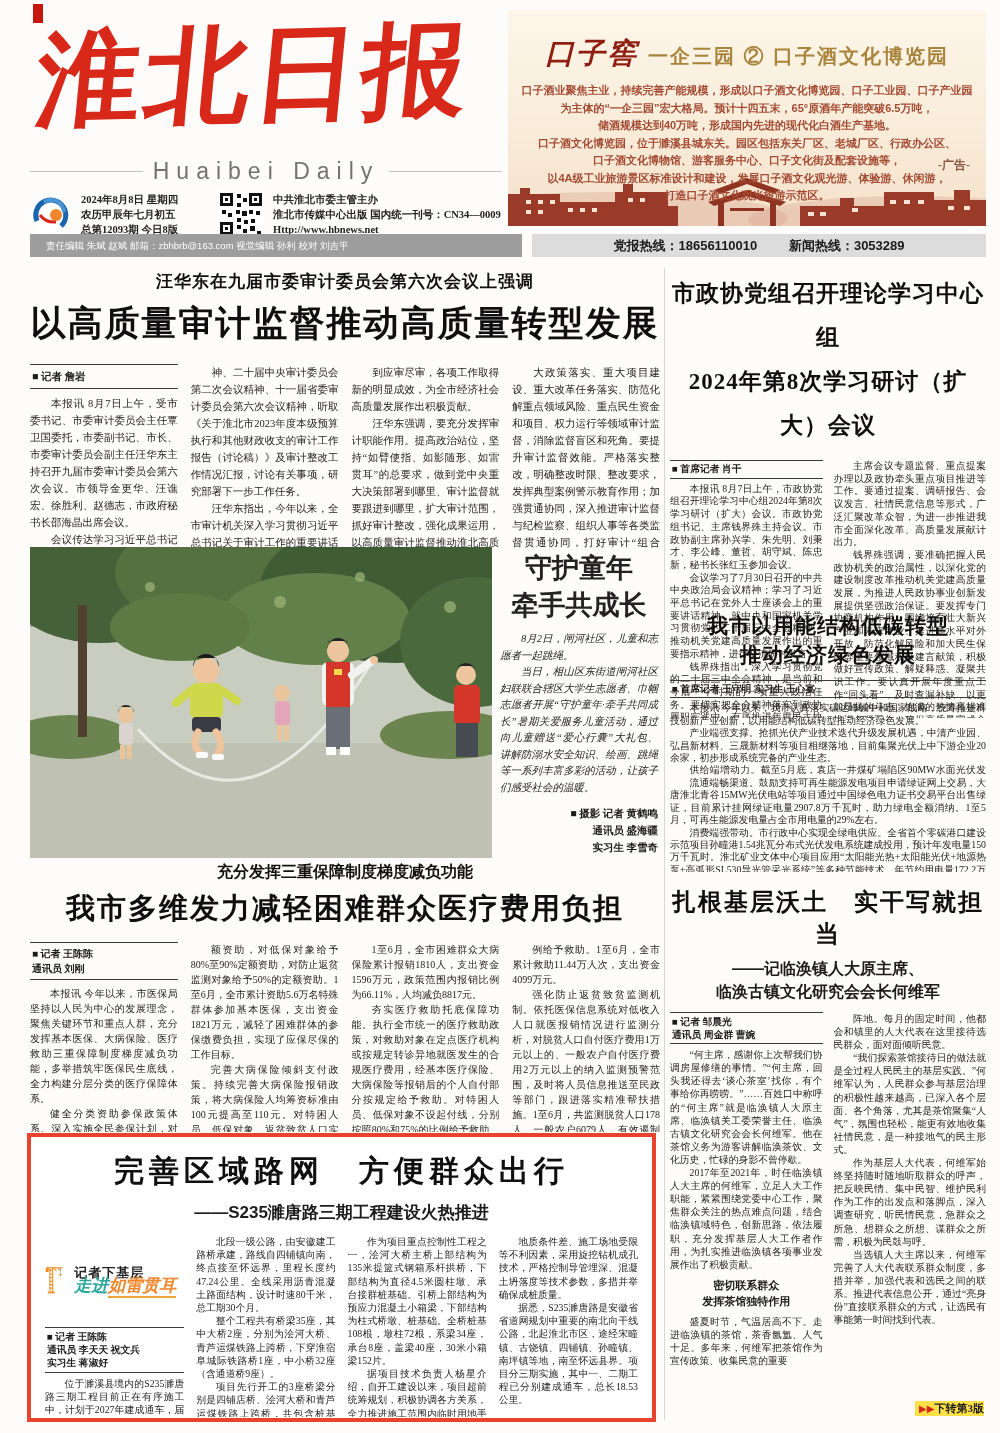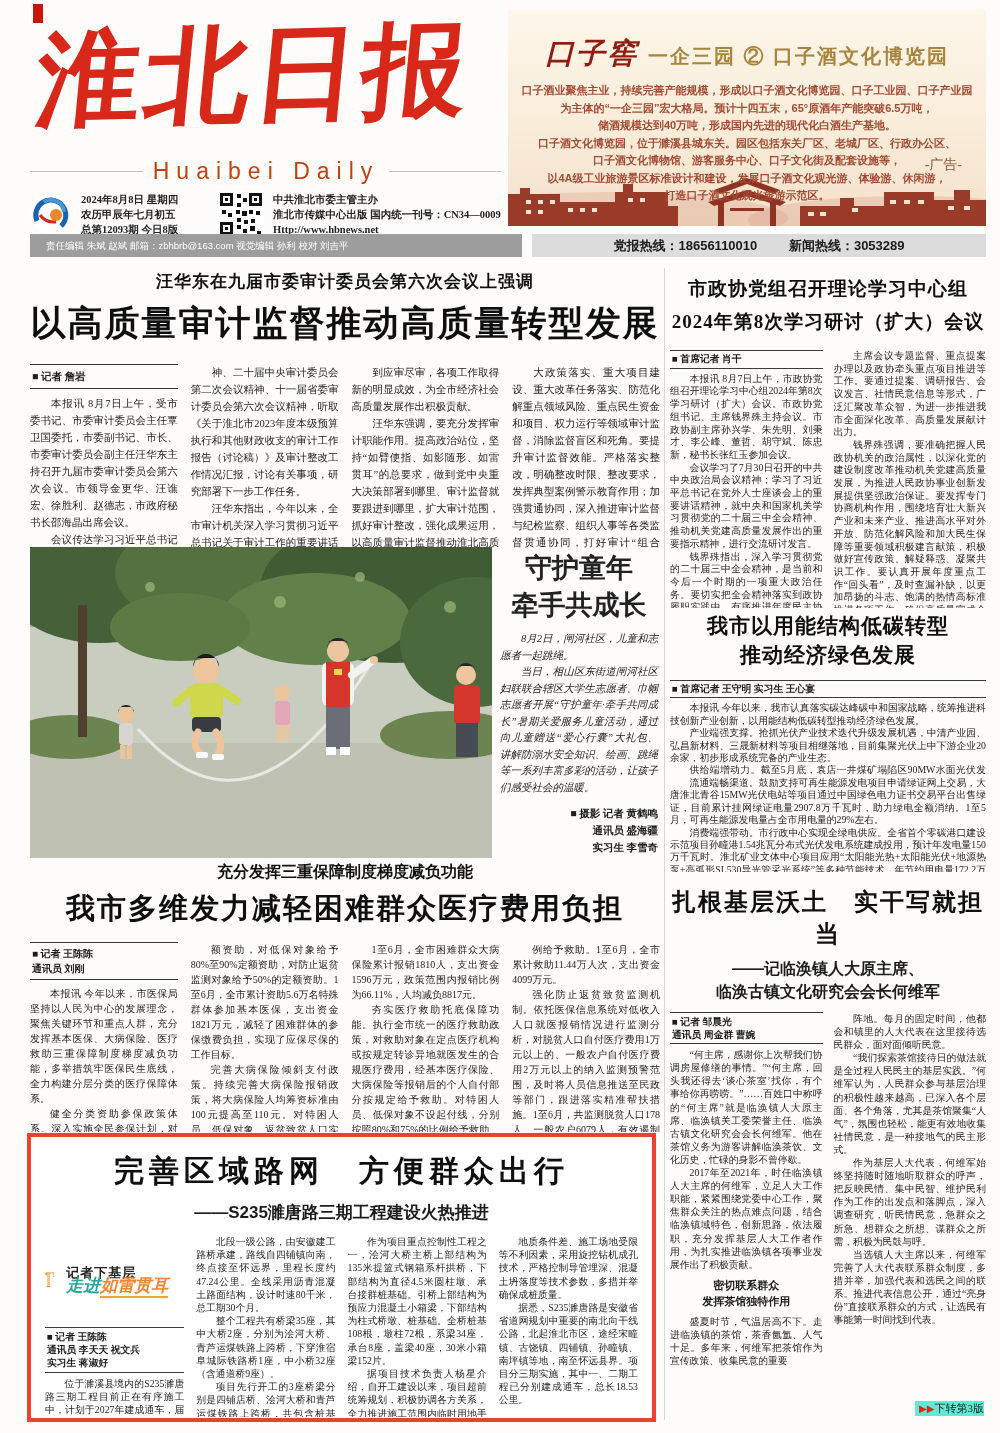--- a/index.html
+++ b/index.html
@@ -8,36 +8,36 @@
   p{margin:0;text-indent:2em;}
   .abs{position:absolute;}
 
   
   #corner-mark{left:33px;top:4px;width:10px;height:19px;background:#c7170c;}
   #mast{left:30px;top:6px;width:472px;height:222px;}
   #mast-title{font-size:104px;line-height:150px;font-weight:900;color:#d8281a;letter-spacing:4px;
               transform:skewX(-7deg) rotate(-1.5deg);transform-origin:left bottom;white-space:nowrap;}
   #mast-en{display:flex;align-items:center;gap:10px;margin-top:2px;}
   #mast-en .rule{flex:1;height:1px;background:#c2c2c2;}
-  #mast-en .en{color:#c2410c;font-size:23px;letter-spacing:7px;font-family:"Liberation Sans",sans-serif;}
+  #mast-en .en{color:#737373;font-size:23px;letter-spacing:7px;font-family:"Liberation Sans",sans-serif;}
   #mast-info{display:flex;align-items:center;gap:9px;margin-top:6px;}
   .dates p,.pubs p{text-indent:0;font-size:10.5px;line-height:15px;font-weight:600;color:#222;}
   .dates{width:128px;}
   .pubs{flex:1;}
 
   
   #ad{left:508px;top:10px;width:478px;height:216px;overflow:hidden;
       background:linear-gradient(180deg,#fdf6e9 0%,#f9ecd9 55%,#f4e0ca 100%);}
   #ad-title{display:flex;justify-content:center;align-items:baseline;gap:10px;margin-top:24px;}
   #ad-brand{color:#8f1d12;font-weight:900;font-size:29px;font-style:italic;letter-spacing:2px;}
   #ad-topic{color:#a8843c;font-weight:800;font-size:20px;letter-spacing:2px;font-family:"Liberation Sans",sans-serif;}
   #ad-lines{margin-top:8px;position:relative;z-index:2;}
   #ad-lines p{text-indent:0;text-align:center;color:#a34a33;font-weight:700;font-size:11px;line-height:17.5px;
               font-family:"Liberation Sans",sans-serif;}
-  #ad-label{position:absolute;right:24px;bottom:52px;color:#8a5a43;font-size:14px;z-index:3;}
+  #ad-label{position:absolute;right:16px;bottom:52px;color:#8a5a43;font-size:12px;z-index:3;font-weight:bold;}
   #ad-buildings{position:absolute;left:0;bottom:0;width:478px;height:58px;}
 
   
   #bar-left{left:30px;top:234px;width:492px;height:23px;background:#9d9d9d;color:#fff;
             font-size:9.5px;line-height:23px;padding:0 16px;box-sizing:border-box;white-space:nowrap;overflow:hidden;
             font-family:"Liberation Sans",sans-serif;}
   #bar-right{left:532px;top:234px;width:454px;height:23px;background:#dcdcdc;color:#1a1a1a;
              font-size:13px;font-weight:bold;line-height:23px;text-align:center;font-family:"Liberation Sans",sans-serif;}
   #bar-right span{margin:0 14px;}
 
@@ -72,44 +72,44 @@
   #medical .big-title{font-size:29px;letter-spacing:2px;margin-top:6px;}
   #medical .cols{gap:13px;margin-top:13px;height:190px;font-size:10px;line-height:15px;}
 
   
   #roadbox{left:27px;top:1133px;width:629px;height:289px;border:4px solid #e8432c;box-sizing:border-box;
            padding:8px 14px;background:#fff;}
   #roadbox .big-title{font-size:30px;letter-spacing:5px;margin-top:6px;}
   #roadbox .subtitle{text-align:center;font-size:17px;font-weight:bold;margin-top:9px;font-family:"Liberation Sans",sans-serif;}
   #roadbox .cols{gap:12px;margin-top:11px;height:182px;font-size:9.8px;line-height:13.2px;}
   #roadbox .byline{font-size:9.8px;padding:2px;margin-bottom:4px;}
-  #badge{display:flex;align-items:center;gap:11px;margin:2px 16px 6px 0;}
+  #badge{display:flex;align-items:center;gap:11px;margin:2px 8px 6px 0;}
   #badge .b1{font-size:13px;font-weight:bold;color:#222;font-family:"Liberation Sans",sans-serif;letter-spacing:1px;}
   .b2{font-size:17px;font-weight:900;font-style:italic;font-family:"Liberation Sans",sans-serif;white-space:nowrap;}
   .b2 .teal{color:#2aa79b;}
   .b2 .orange{color:#f0862b;border-bottom:2px solid #f0a53a;padding-bottom:1px;}
 
   
   #cppcc{left:670px;top:272px;width:316px;}
-  #cppcc .big-title{font-size:19px;line-height:33px;letter-spacing:1px;}
+  #cppcc .big-title{font-size:23px;line-height:44px;letter-spacing:1px;}
   #cppcc .cols{gap:11px;margin-top:12px;height:258px;font-size:9.8px;line-height:12.7px;}
   #cppcc .byline,#energy .byline,#hewei .byline{font-size:9.8px;padding:2px;margin-bottom:4px;}
 
   #energy{left:670px;top:612px;width:316px;}
   #energy .big-title{font-size:21px;line-height:29px;letter-spacing:1px;}
   #energy .cols{gap:2px;margin-top:10px;height:192px;font-size:9.8px;line-height:12.4px;flex-direction:column;}
 
   #hewei{left:670px;top:886px;width:316px;height:534px;}
   #hewei .big-title{font-size:24px;letter-spacing:2px;}
   #hewei .subtitle{text-align:center;font-size:16px;font-weight:bold;line-height:23px;margin-top:7px;
                    font-family:"Liberation Sans",sans-serif;}
   #hewei .cols{gap:11px;margin-top:9px;height:424px;font-size:9.8px;line-height:13.1px;}
   .subhead{text-align:center;font-weight:bold;font-family:"Liberation Sans",sans-serif;font-size:11px;
            line-height:16px;margin:6px 0;text-indent:0;}
-  #jump{position:absolute;right:2px;bottom:4px;font-weight:normal;font-size:11px;background:#5eead4;padding-left:4px;}
+  #jump{position:absolute;right:2px;bottom:4px;font-weight:bold;font-size:11px;background:#fde047;padding-left:4px;}
   #jump .arrow{color:#d8281a;font-size:10px;}
 </style>
 </head>
 <body>
 
 <div id="page">
 
   <div id="corner-mark" class="abs"></div>
 
   <div id="mast" class="abs">

